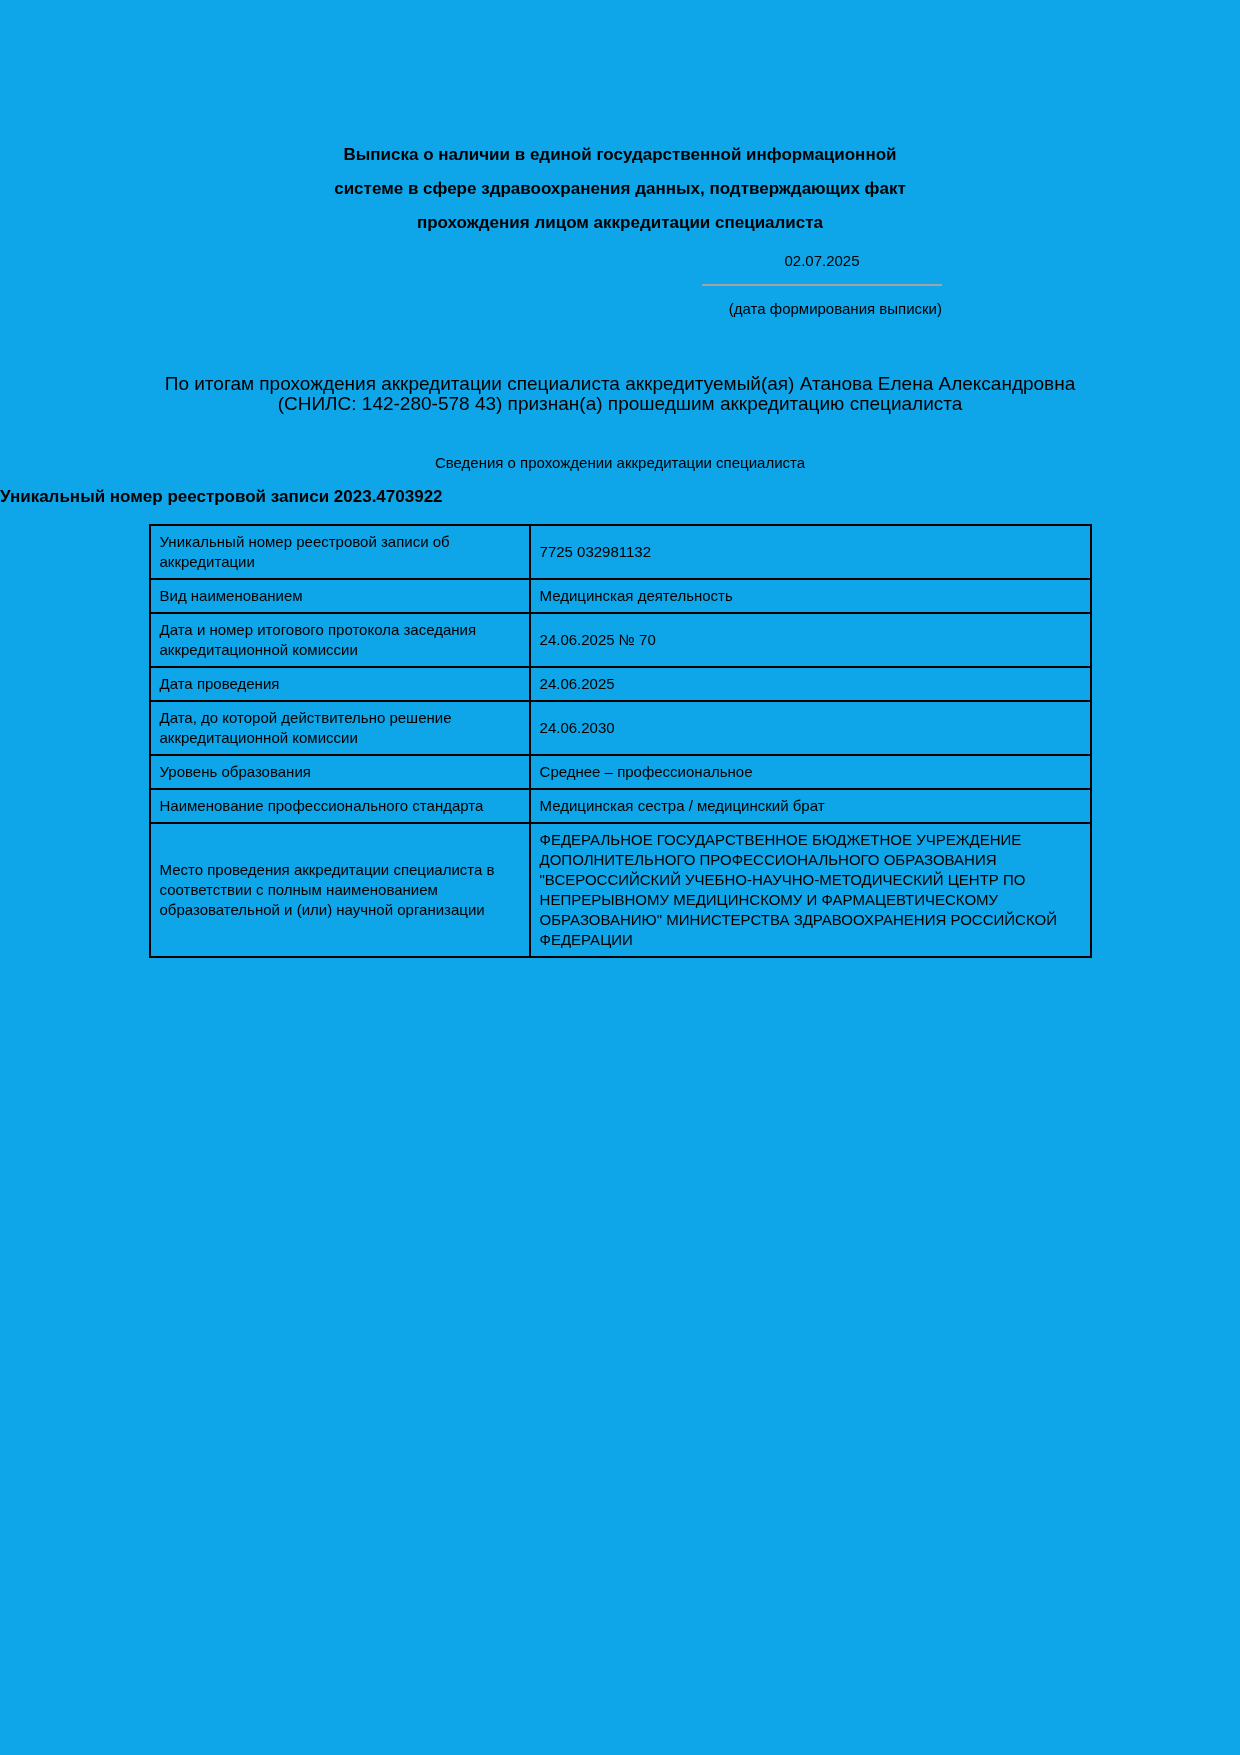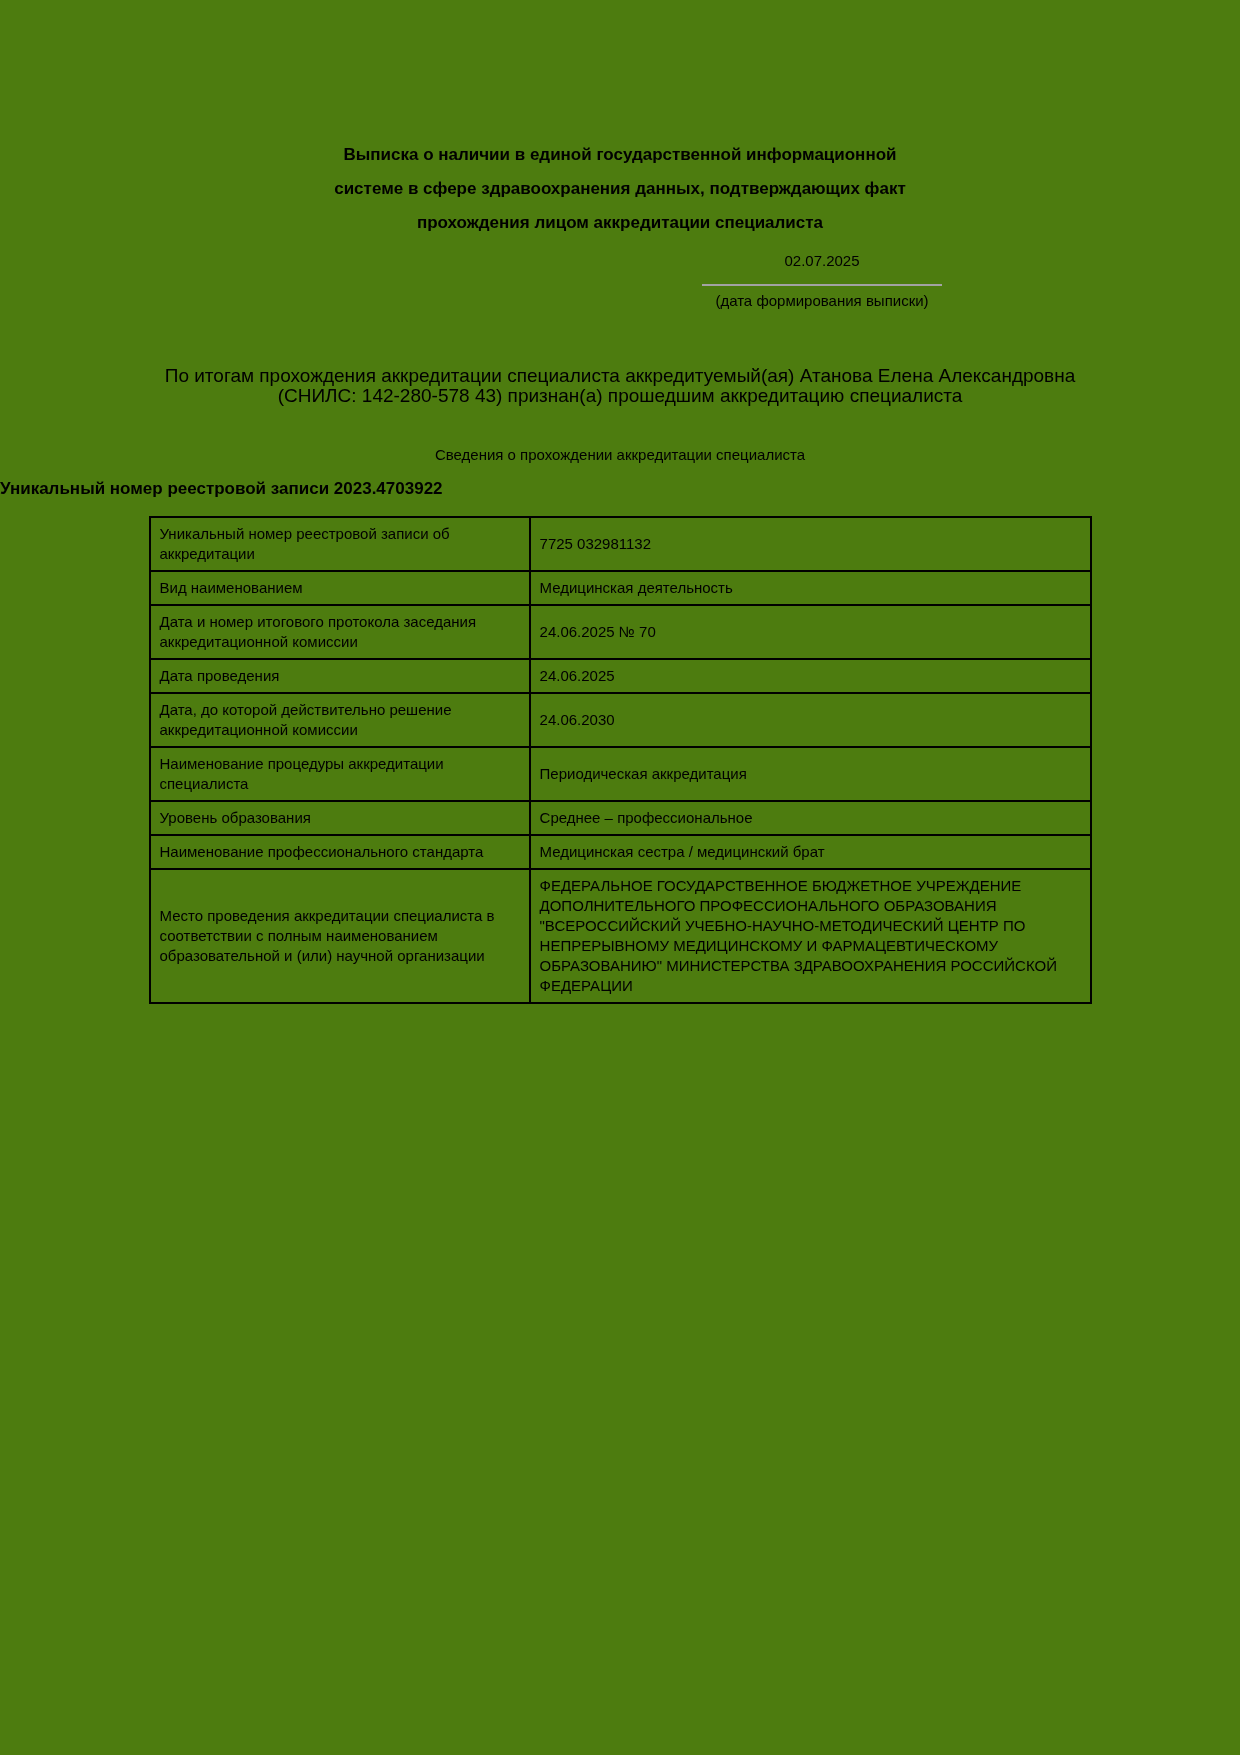--- a/index.html
+++ b/index.html
@@ -5,21 +5,21 @@
   html, body {
     margin: 0;
     padding: 0;
     background: #ffffff;
   }
   .page {
     position: relative;
     width: 1240px;
     height: 1755px;
     margin: 0 auto;
-    background: #4d7c0f;
+    background: #0ea5e9;
     font-family: "Liberation Sans", sans-serif;
     color: #000000;
     box-sizing: border-box;
     padding-top: 138px;
   }
   .doc-title {
     text-align: center;
     font-size: 17px;
     font-weight: bold;
     line-height: 34px;
@@ -33,21 +33,22 @@
     font-size: 15px;
     line-height: 18px;
   }
   .date-value {
     display: block;
     padding-bottom: 14px;
     border-bottom: 2px solid #a3a3a3;
   }
   .date-caption {
     display: block;
-    padding-top: 6px;
+    padding-top: 14px;
+    text-align: right;
   }
   .intro {
     margin: 56px auto 0 auto;
     max-width: 935px;
     text-align: center;
     font-size: 19px;
     line-height: 20px;
   }
   .section-heading {
     margin: 40px auto 0 auto;
@@ -119,24 +120,20 @@
       </tr>
       <tr>
         <td class="label-cell">Дата проведения</td>
         <td class="value-cell">24.06.2025</td>
       </tr>
       <tr>
         <td class="label-cell">Дата, до которой действительно решение аккредитационной комиссии</td>
         <td class="value-cell">24.06.2030</td>
       </tr>
       <tr>
-        <td class="label-cell">Наименование процедуры аккредитации специалиста</td>
-        <td class="value-cell">Периодическая аккредитация</td>
-      </tr>
-      <tr>
         <td class="label-cell">Уровень образования</td>
         <td class="value-cell">Среднее – профессиональное</td>
       </tr>
       <tr>
         <td class="label-cell">Наименование профессионального стандарта</td>
         <td class="value-cell">Медицинская сестра / медицинский брат</td>
       </tr>
       <tr>
         <td class="label-cell">Место проведения аккредитации специалиста в соответствии с полным наименованием образовательной и (или) научной организации</td>
         <td class="value-cell">ФЕДЕРАЛЬНОЕ ГОСУДАРСТВЕННОЕ БЮДЖЕТНОЕ УЧРЕЖДЕНИЕ ДОПОЛНИТЕЛЬНОГО ПРОФЕССИОНАЛЬНОГО ОБРАЗОВАНИЯ "ВСЕРОССИЙСКИЙ УЧЕБНО-НАУЧНО-МЕТОДИЧЕСКИЙ ЦЕНТР ПО НЕПРЕРЫВНОМУ МЕДИЦИНСКОМУ И ФАРМАЦЕВТИЧЕСКОМУ ОБРАЗОВАНИЮ" МИНИСТЕРСТВА ЗДРАВООХРАНЕНИЯ РОССИЙСКОЙ ФЕДЕРАЦИИ</td>

